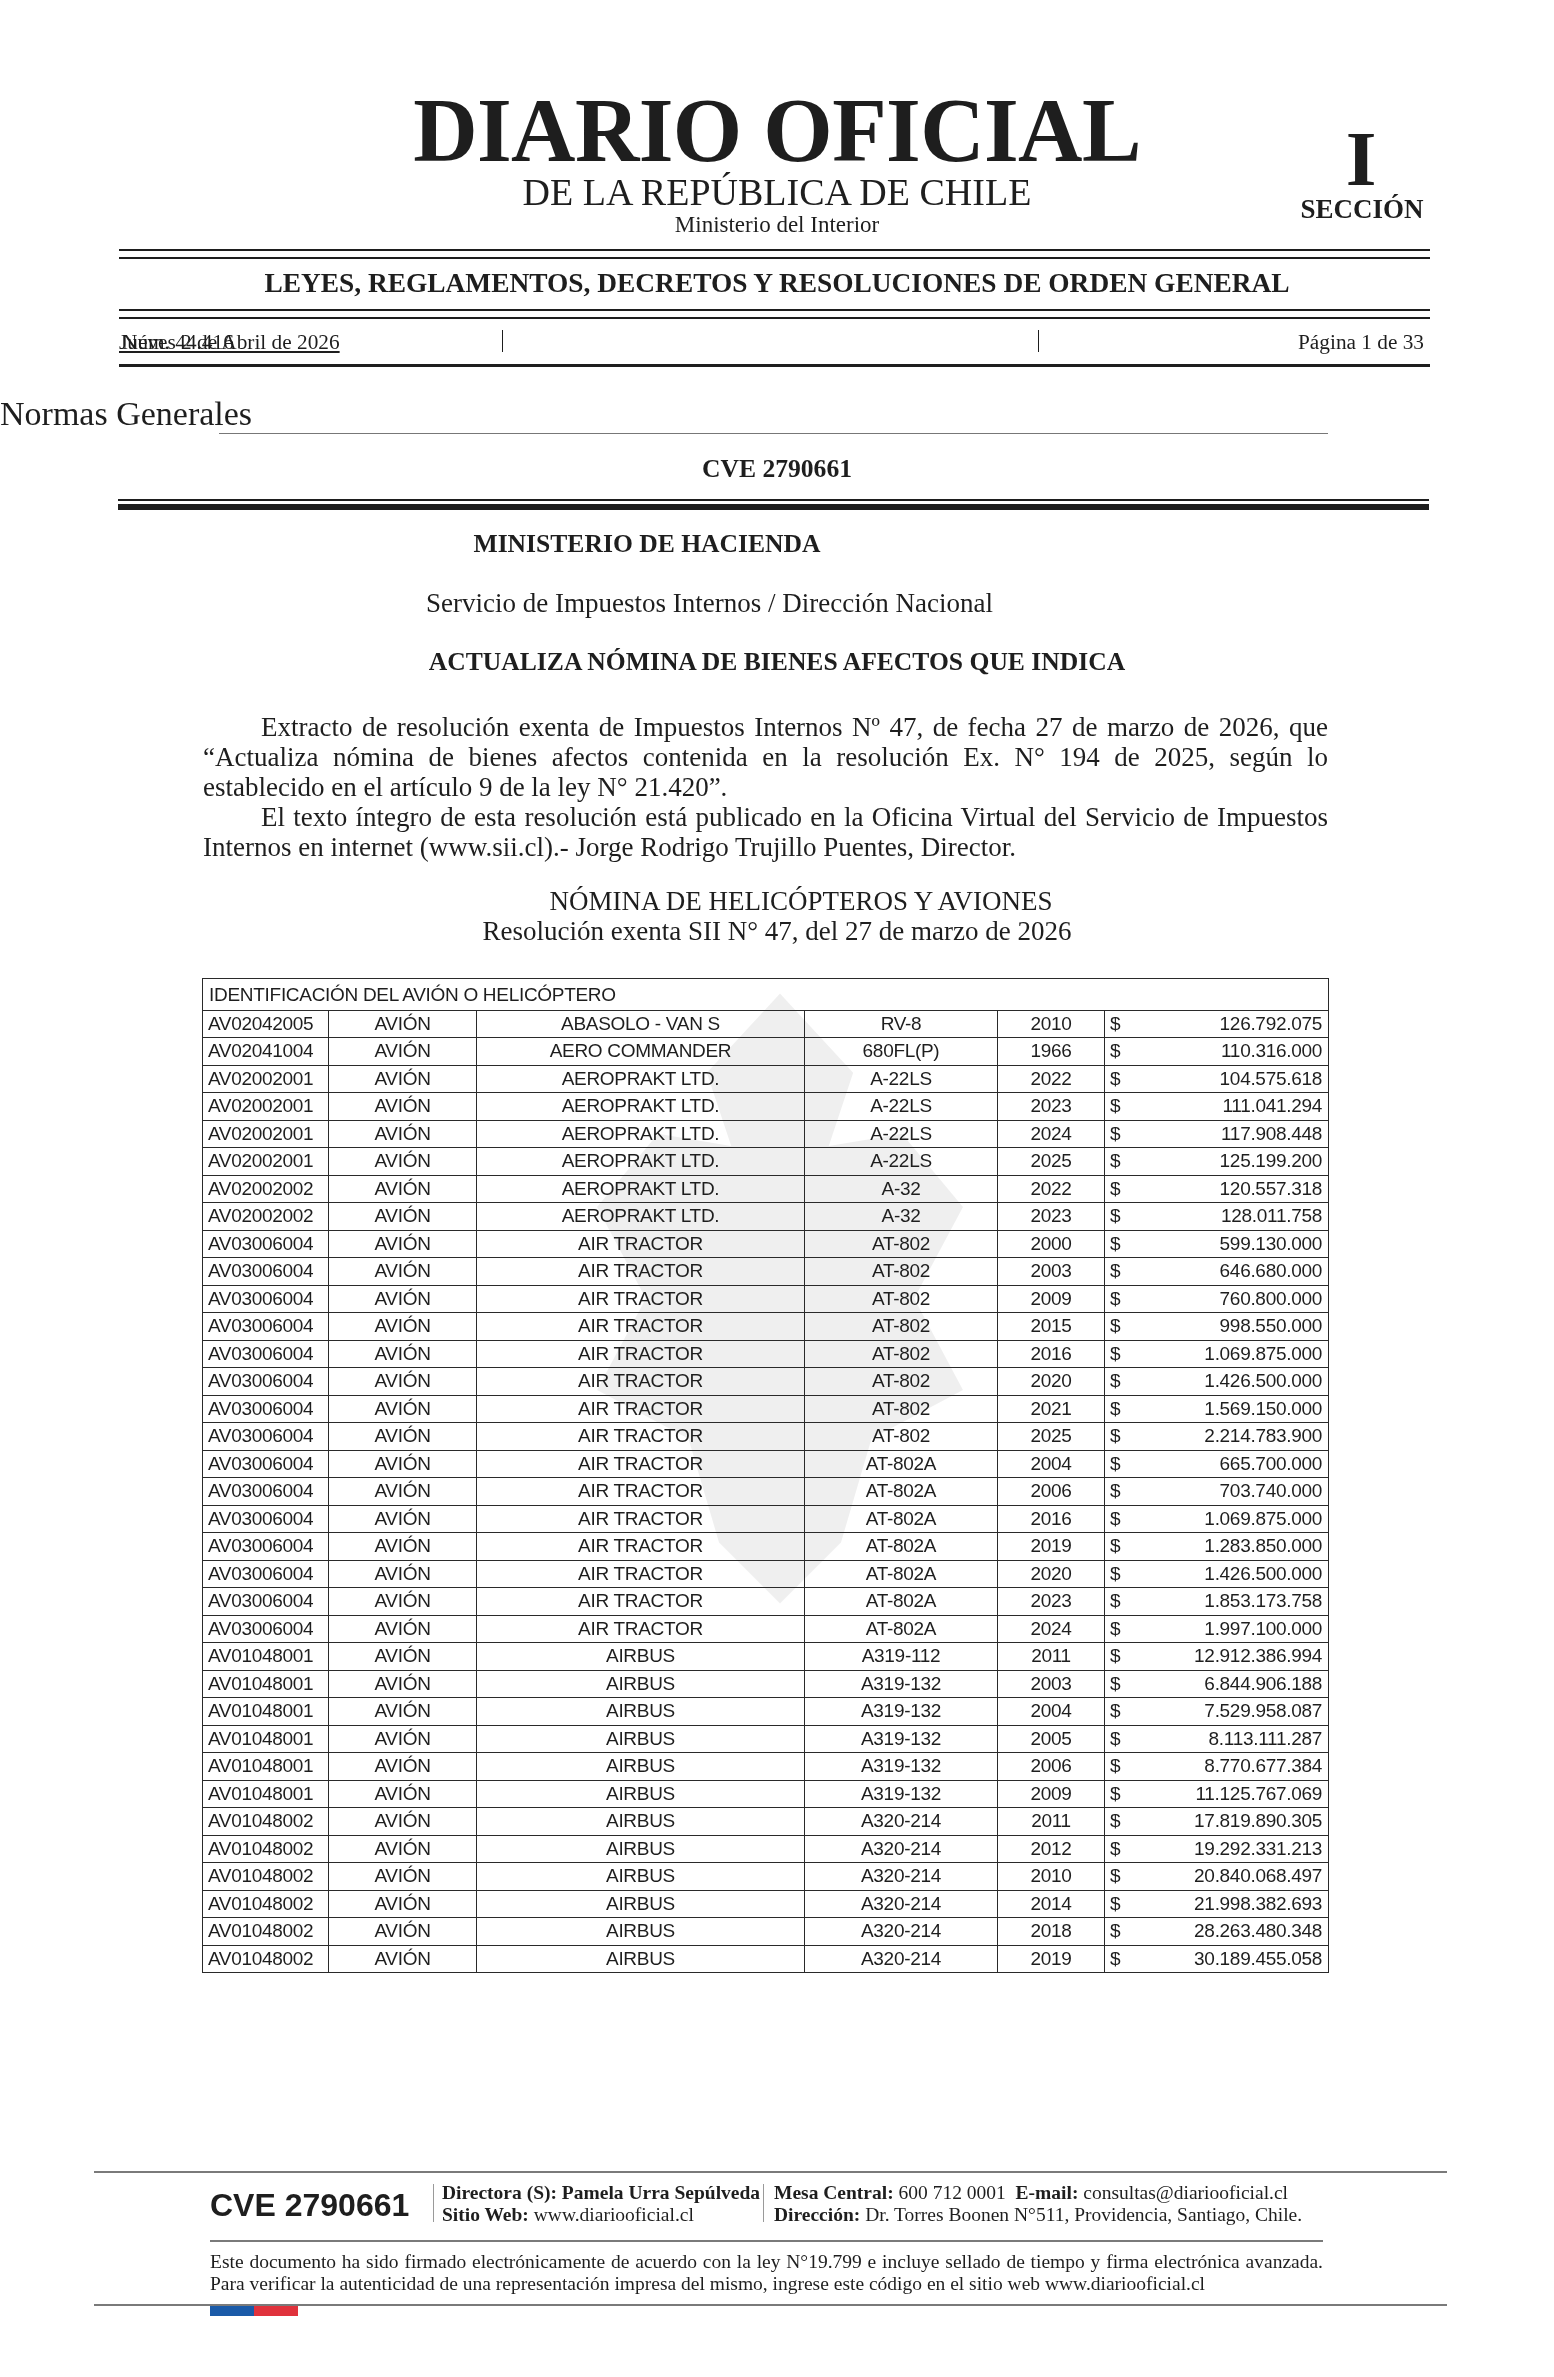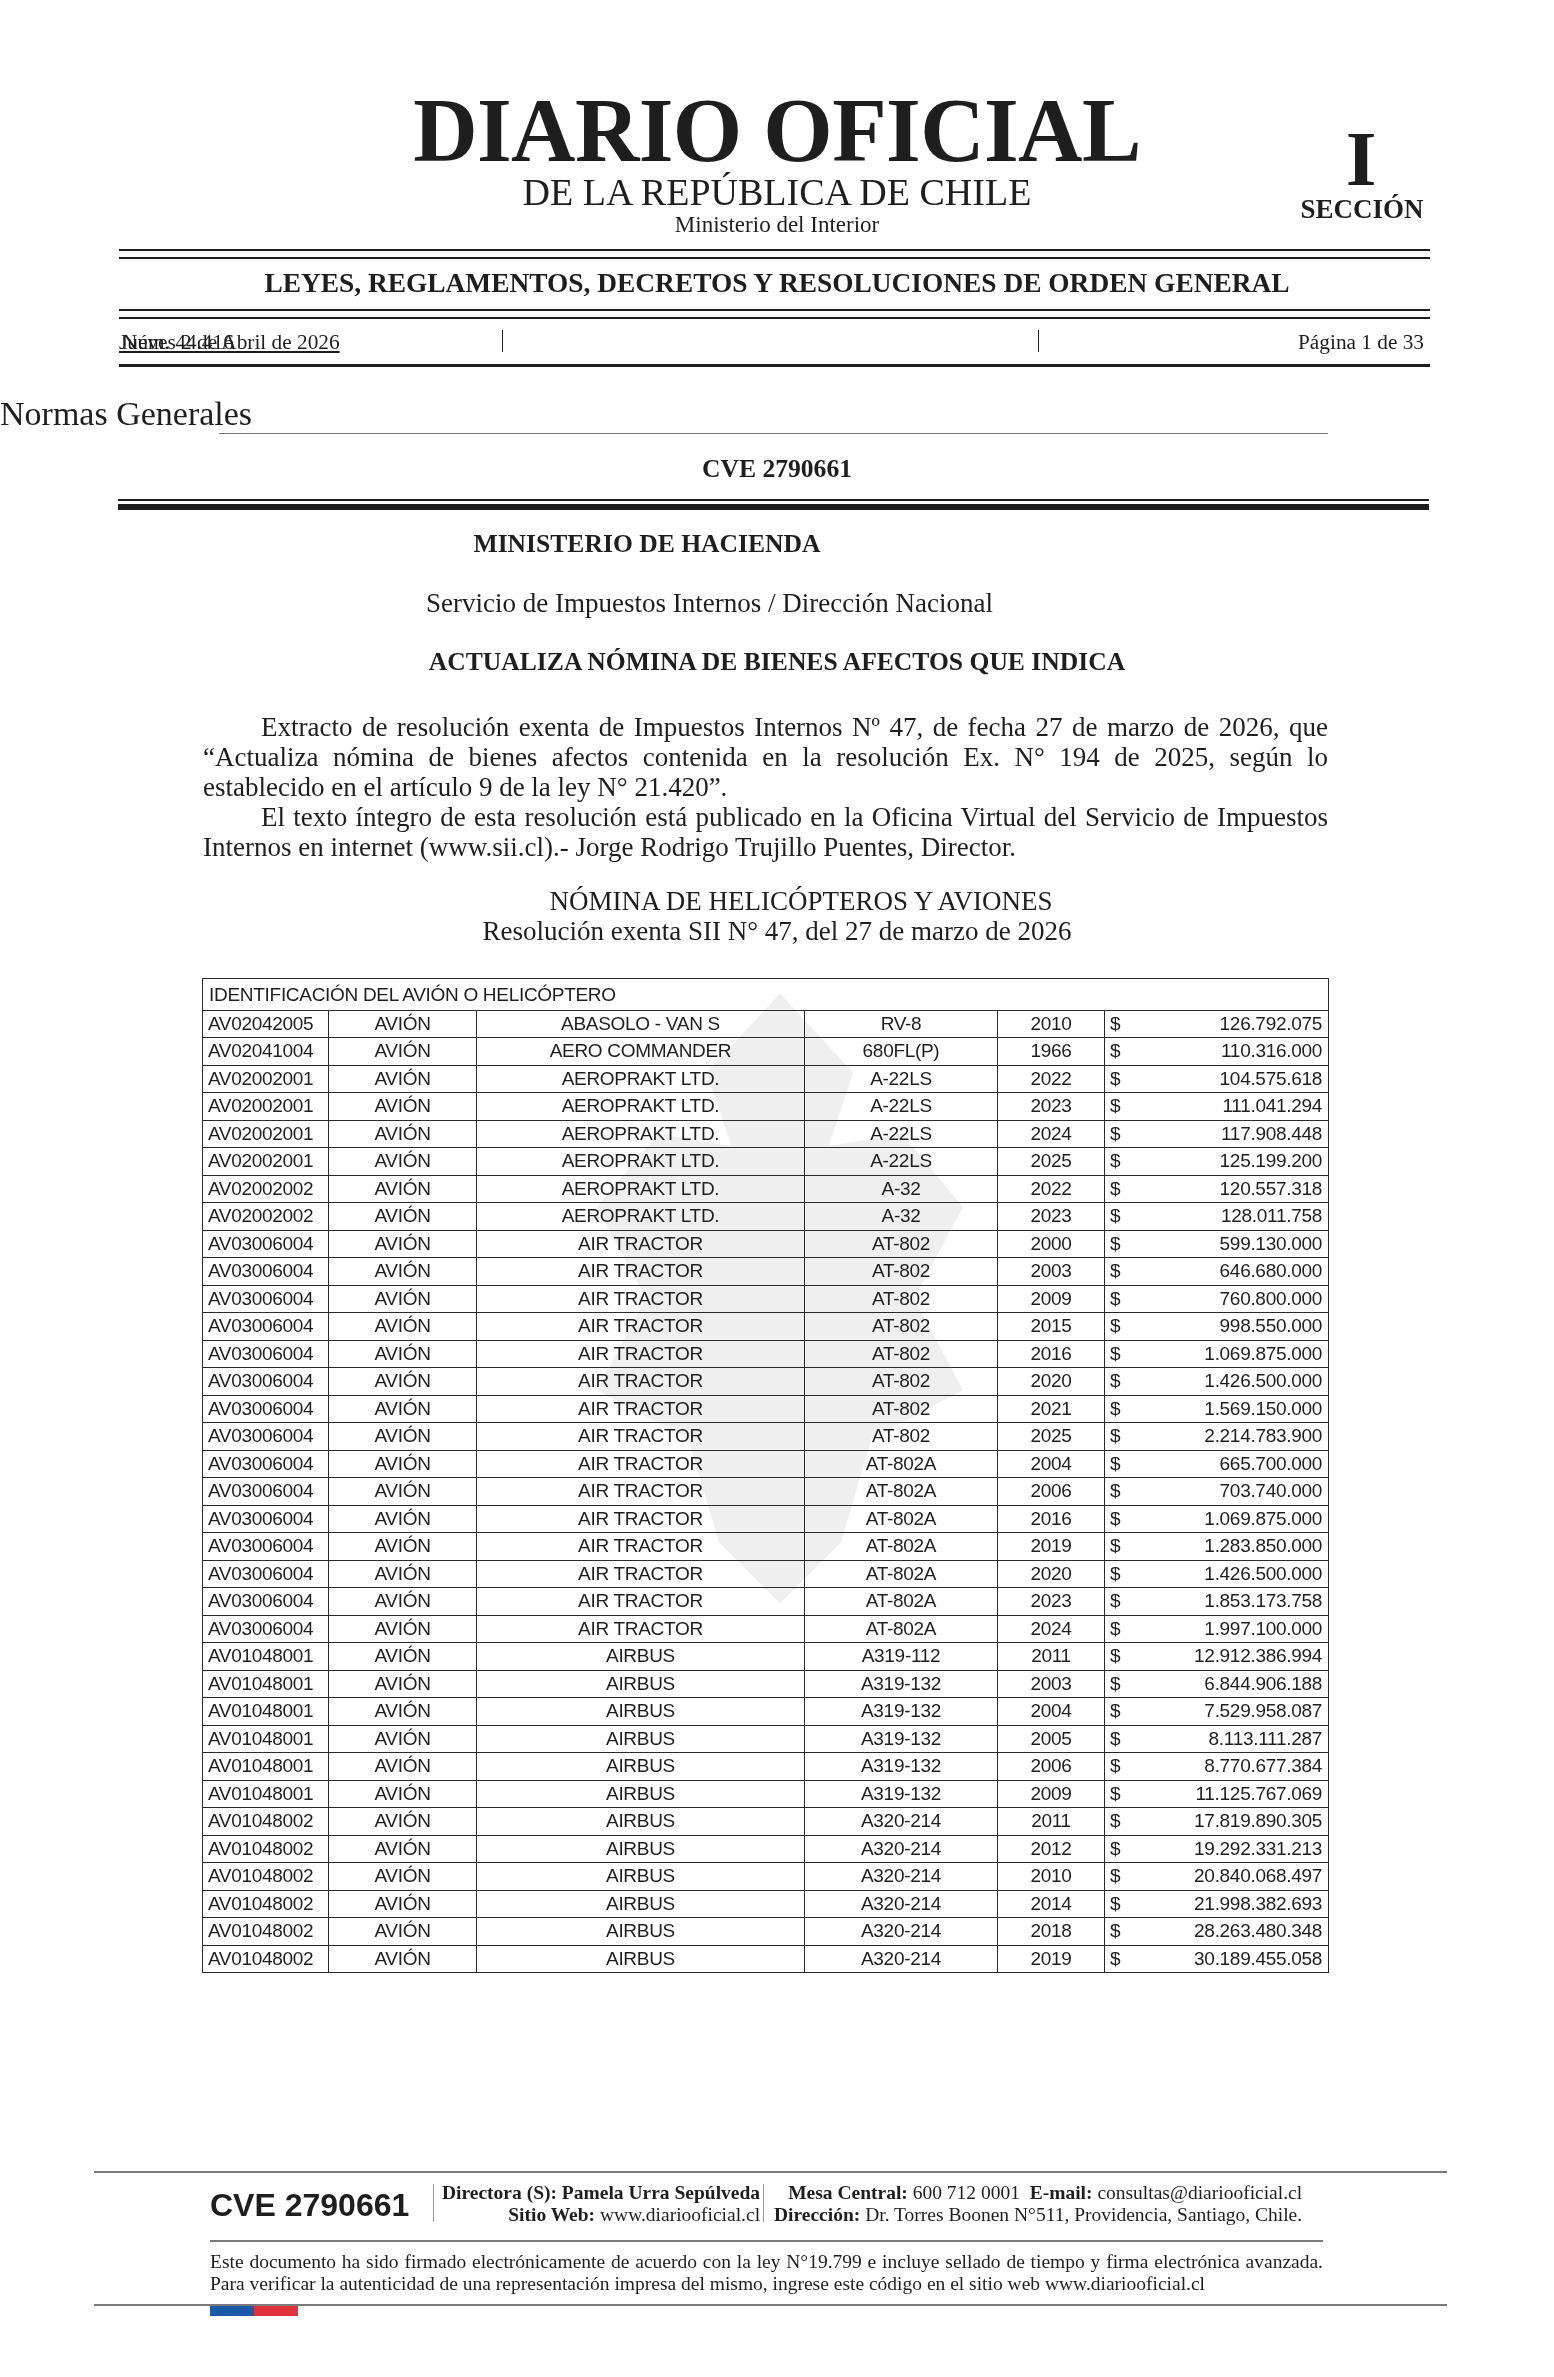--- a/index.html
+++ b/index.html
@@ -44,21 +44,21 @@
   .tbl .caption-cell { text-align: left; height: 30.5px; line-height: 29px; padding-left: 6.1px; }
   .tbl th.colhead { background: #d9d9d9; height: 51px; line-height: 22.6px; white-space: normal; }
   .tbl td.code { text-align: left; padding-left: 4.9px; }
   .tbl td.value { padding: 0 6.1px 0 4.9px; }
   .tbl td.value .cur { float: left; }
   .tbl td.value .amt { float: right; }
 
   
   .footer-cve { left: 210px; top: 2187px; font-family: "Liberation Sans", sans-serif; font-weight: bold; font-size: 32px; line-height: 37px; }
   .footer-sep { width: 1.2px; background: #9a9a9a; }
-  .footer-col { font-size: 19.5px; line-height: 22px; text-align: right; }
+  .footer-col { font-size: 19.5px; line-height: 22px; }
   .footer-col b { font-weight: bold; }
   .footer-legal { left: 210px; width: 1113px; top: 2251px; font-size: 19.5px; line-height: 22px; text-align: justify; }
   .flag-blue { left: 210px; top: 2306px; width: 44px; height: 9.8px; background: #1a5aa8; }
   .flag-red { left: 254px; top: 2306px; width: 44px; height: 9.8px; background: #e0323c; }
 </style>
 </head>
 <body>
 
 <div class="abs masthead-title">DIARIO OFICIAL</div>
 <div class="abs masthead-sub">DE LA REPÚBLICA DE CHILE</div>

